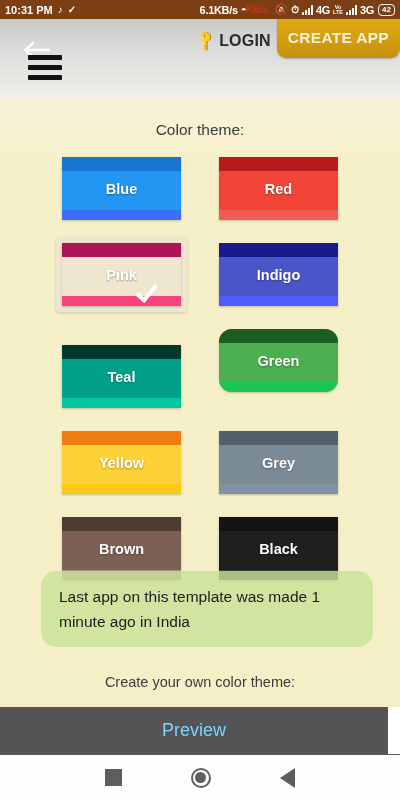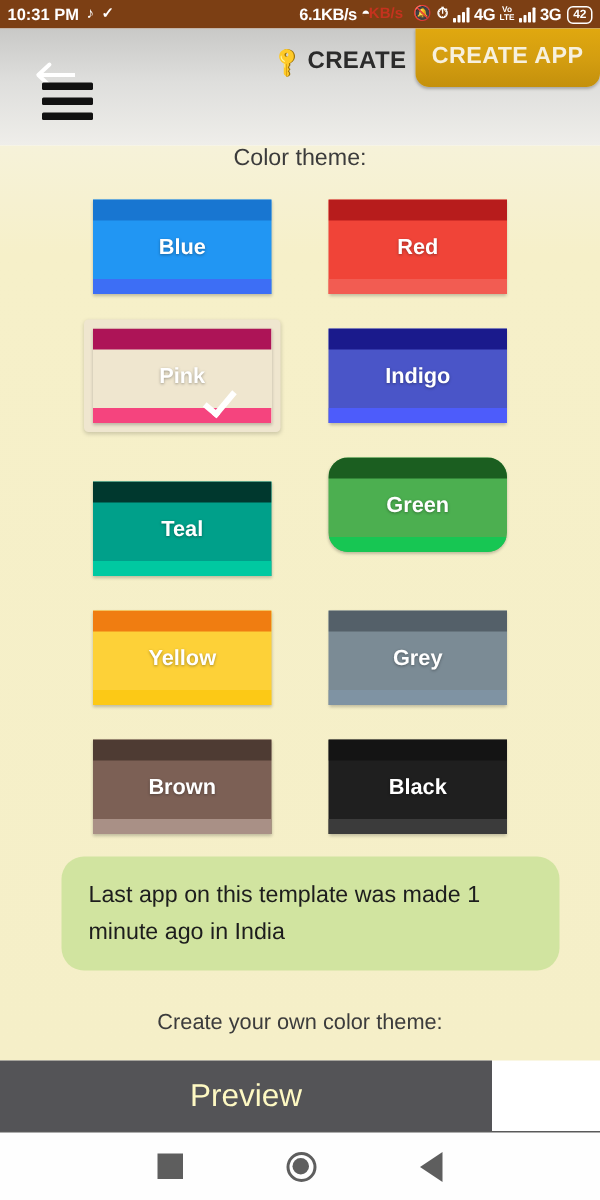--- a/index.html
+++ b/index.html
@@ -63,21 +63,21 @@
   }
 
   
   #content{
     position:absolute; top:97px; left:0; width:400px; height:610px;
     background:linear-gradient(180deg,#f6f2d9 0%,#f6f0c9 12%,#f5efc8 100%);
     overflow:hidden;
   }
   #theme-title{
     text-align:center; font-size:15.5px; color:#3c3c3c;
-    padding-bottom:12px;
+    padding-top:24px; padding-bottom:12px;
   }
   #swatch-grid{
     display:grid; grid-template-columns:1fr 1fr;
     column-gap:26px; row-gap:11px;
     padding:0 56px;
   }
   .swatch-wrap{ padding:6px; border-radius:3px; }
   .swatch-wrap.selected{ background:#efe6cf; box-shadow:0 1px 3px rgba(0,0,0,.18); }
   .swatch{
     position:relative; height:63px; width:100%;
@@ -112,24 +112,24 @@
     font-size:15.5px; color:#1d1d1d; line-height:25px;
     font-family:"Liberation Sans", sans-serif;
   }
 
   
   #create-own-title{
     position:absolute; bottom:17px; left:0; width:400px;
     text-align:center; font-size:14.5px; color:#3c3c3c;
   }
   #preview-bar{
-    position:absolute; top:707px; left:0; width:328px; height:47px;
+    position:absolute; top:707px; left:0; width:388px; height:47px;
     background:#545457;
     display:flex; align-items:center; justify-content:center;
-    color:#fef9c3; font-size:21px;
+    color:#7dd3fc; font-size:18px;
     border:none; font-family:"Liberation Sans", sans-serif;
   }
 
   
   #android-nav{
     position:absolute; top:754px; left:0; width:400px; height:46px;
     background:#fefefe;
     display:flex; align-items:center; justify-content:space-around;
     border-top:1px solid #5a5a5a;
     padding:0 70px;
@@ -183,21 +183,21 @@
     </svg>
     <div id="hamburger">
       <span></span>
         <span></span>
         <span></span>
     </div>
   </div>
   <div id="header-right">
     <div id="login-group">
       <span id="key-icon">🔑</span>
-      <span id="login-label">CREATE</span>
+      <span id="login-label">LOGIN</span>
     </div>
     <button id="create-app-btn">CREATE APP</button>
   </div>
 </div>
 
 <div id="content">
   <div id="theme-title">Color theme:</div>
   <div id="swatch-grid">
       <div class="swatch-wrap">
         <div class="swatch" style="background: rgb(33, 150, 243);">

